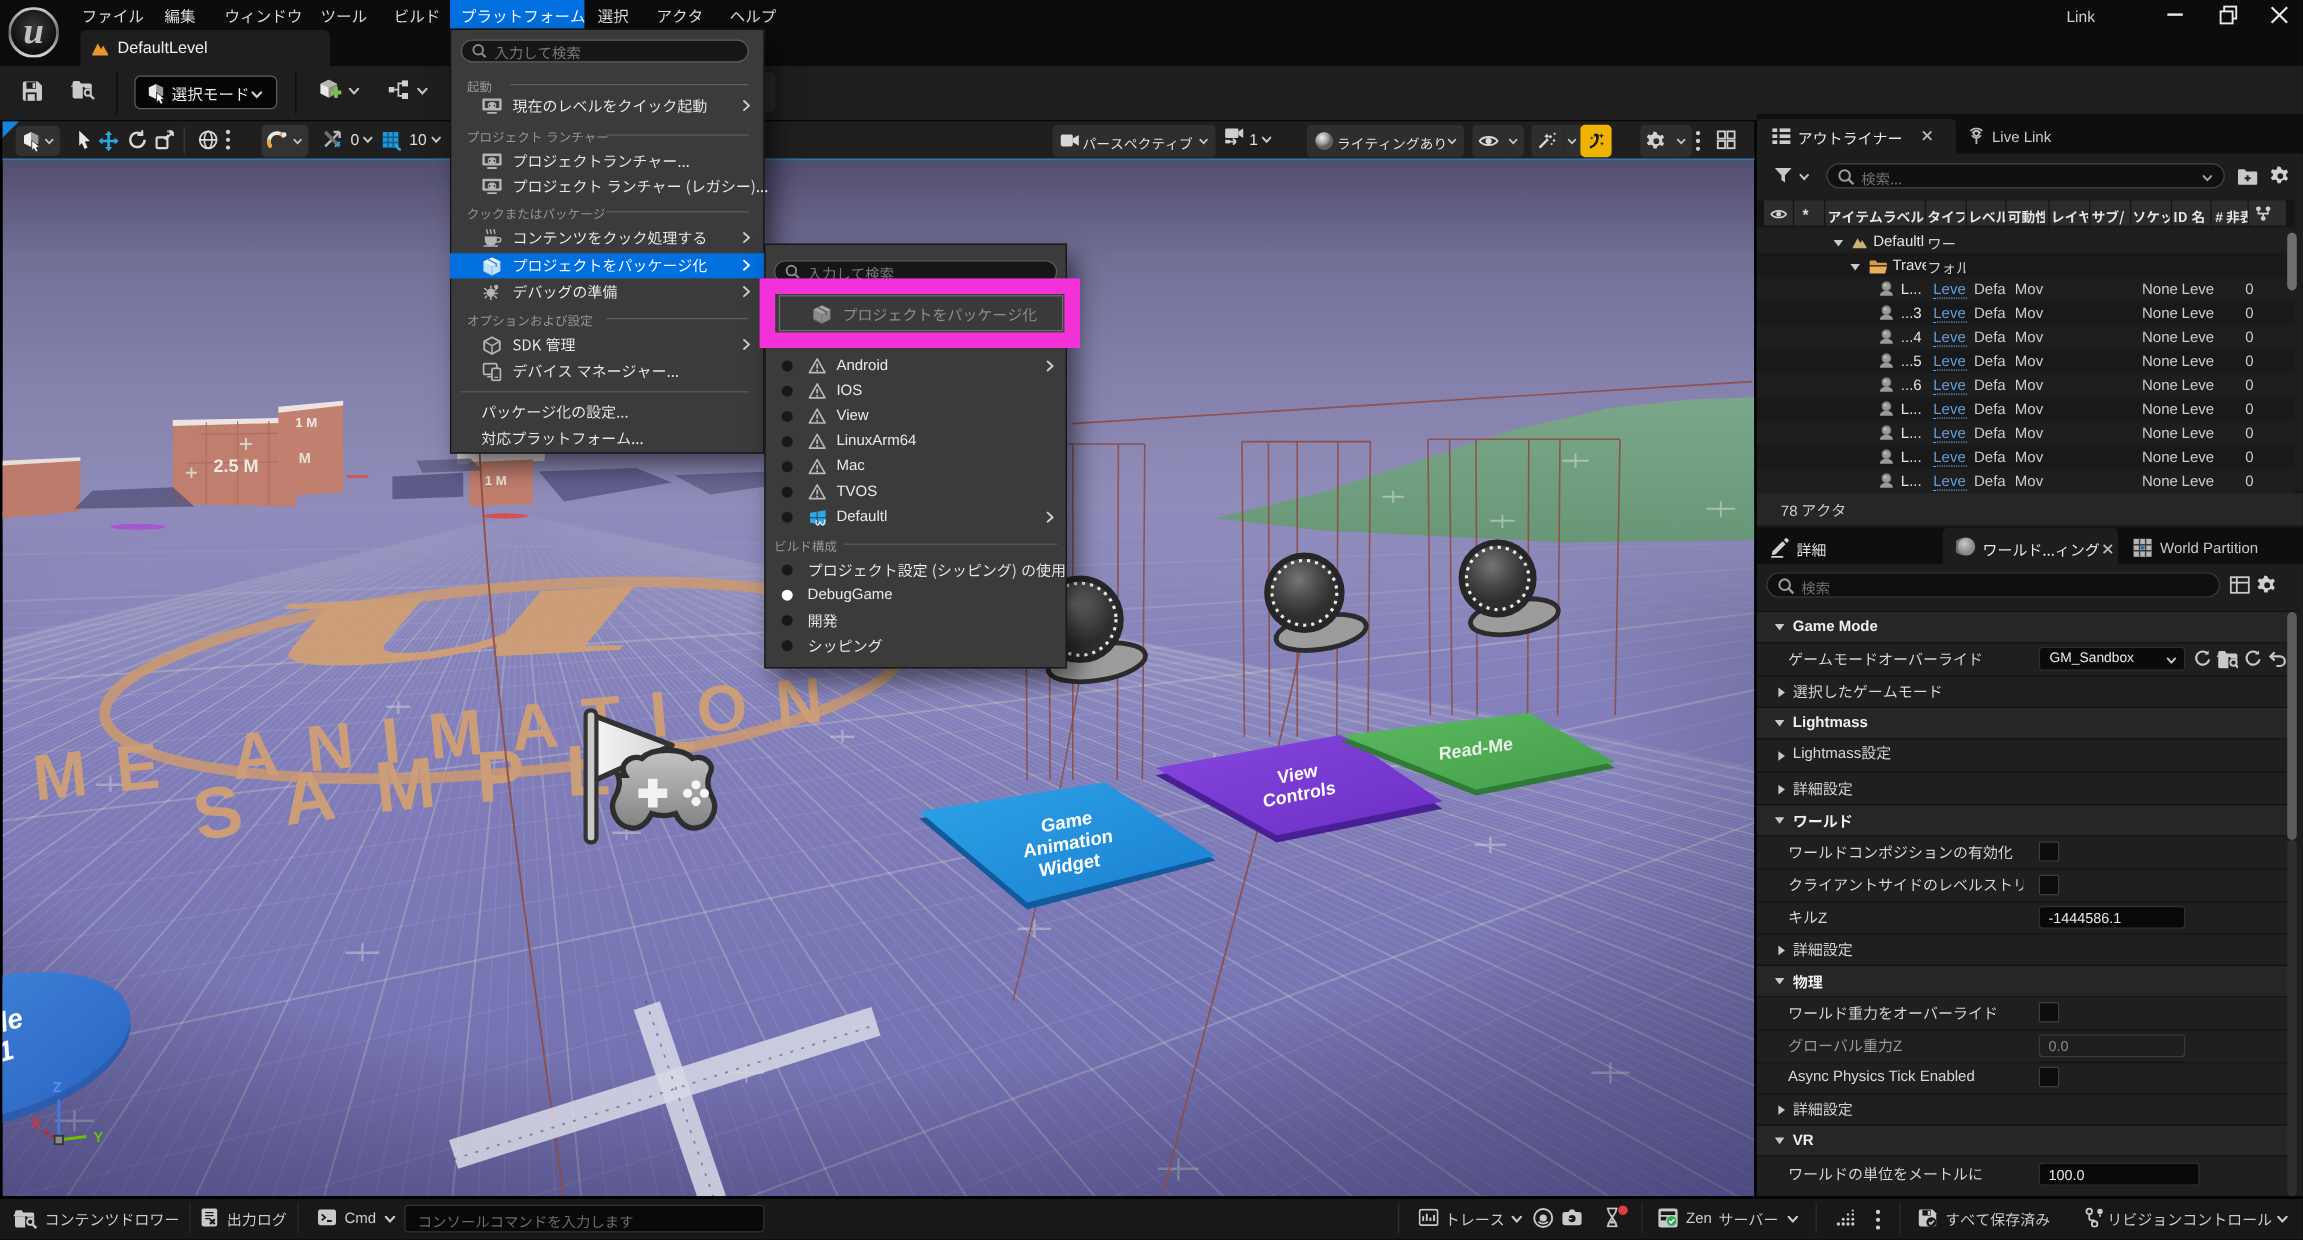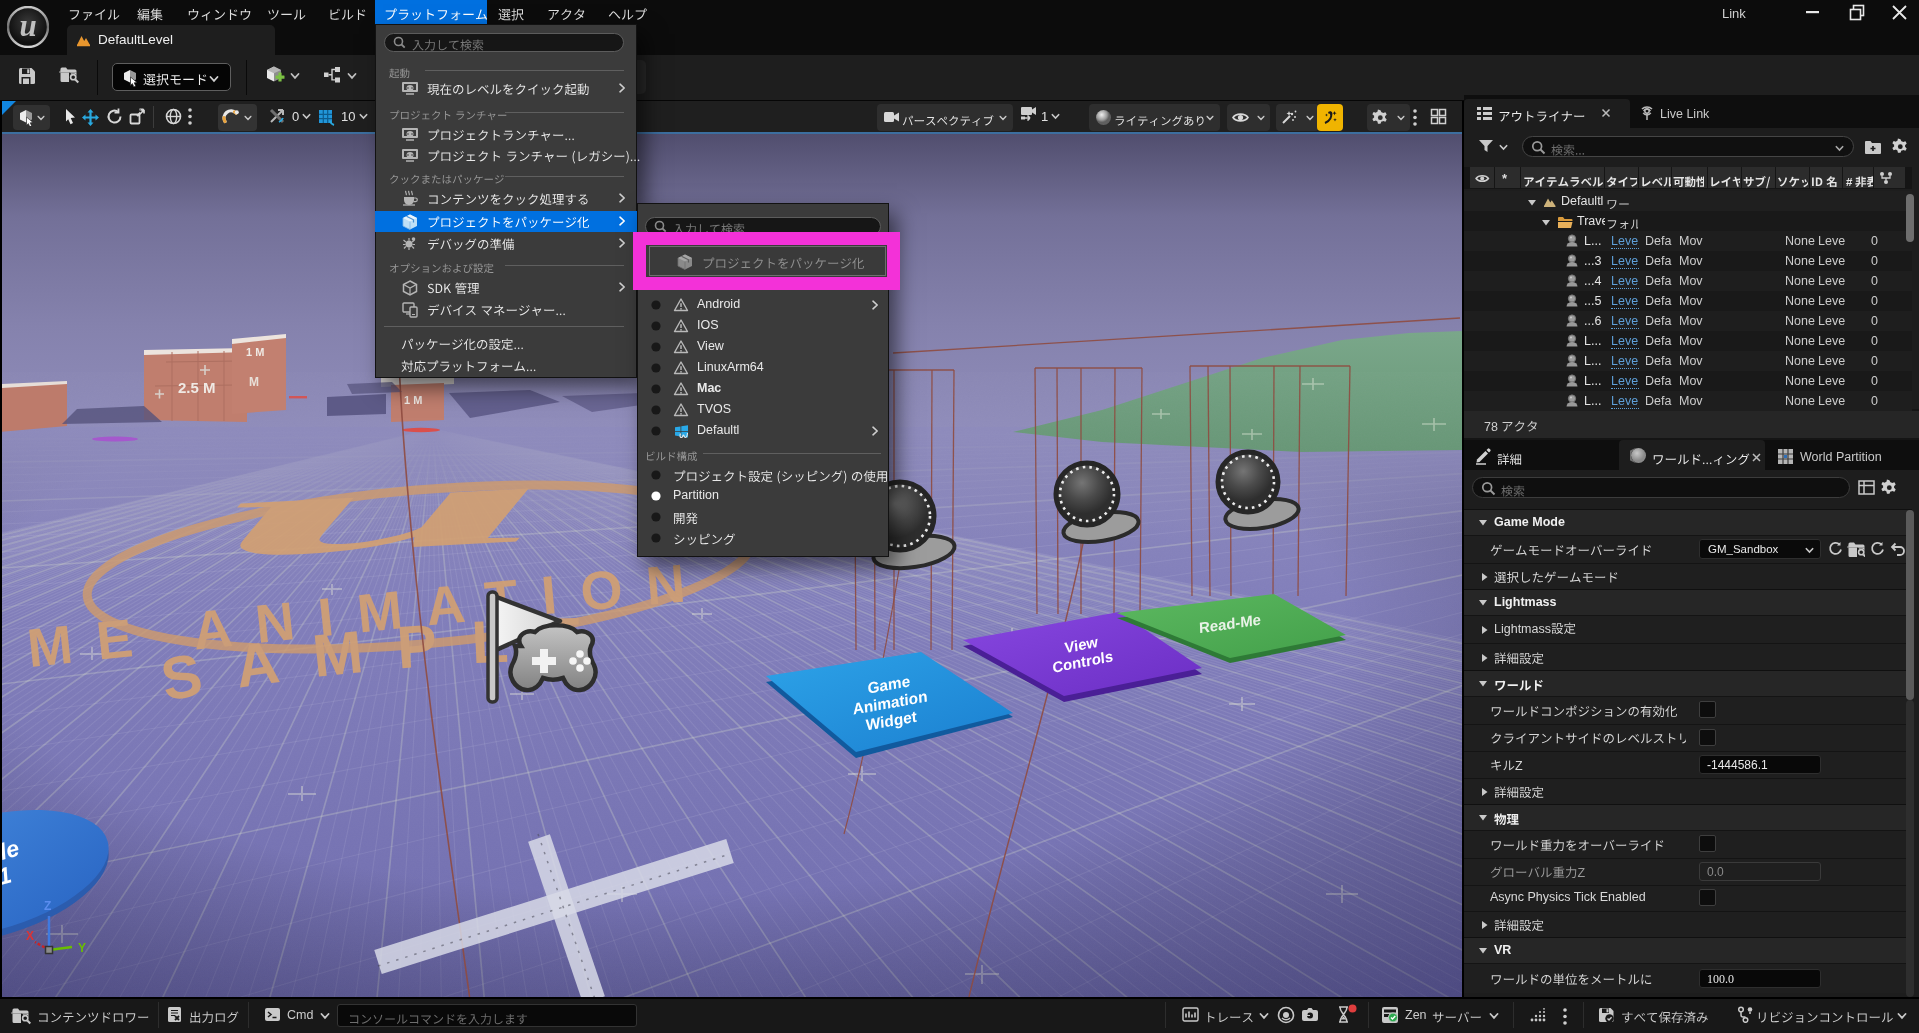--- a/index.html
+++ b/index.html
@@ -1846,21 +1846,21 @@
         <use href="#g105" x="5000"></use>
         <use href="#g106" x="6000"></use>
         <use href="#g103" x="7000"></use>
         <use href="#g107" x="8000"></use>
         <use href="#g11" x="9000"></use>
         <use href="#g16" x="10000"></use>
         <use href="#g3" x="11000"></use>
         <use href="#g108" x="12000"></use>
       </g>
     </svg></div>
-<div class="ab" style="left:1699px;top:969px;width:122px;height:19px;background:#080808;border:1px solid #2e2e2e;border-radius:3px;font-family:Liberation Serif, serif;">
+<div class="ab" style="left:1699px;top:969px;width:134px;height:19px;background:#080808;border:1px solid #2e2e2e;border-radius:3px;">
     <div class="ab" style="left:7px;top:2px;width:108px;height:15px;color:#e8e8e8;font-size:12px;">100.0</div>
   </div>
 <div class="ab" style="left:1906px;top:510px;width:8px;height:190px;background:#5b5b5b;border-radius:4px;"></div>
 <div class="ab" style="left:1906px;top:700px;width:8px;height:297px;background:#2e2e2e;border-radius:4px;"></div>
 <div class="ab" style="left:0px;top:997px;width:1919px;height:36px;background:#181818;border-top:2px solid #000;"></div>
 <div class="ab" style="left:11px;top:1006px;width:20px;height:19px;">
     <svg width="20" height="19" viewBox="0 0 20 19" style="display:block;">
       <path d="M1.5 5 v10.5 a1.5 1.5 0 0 0 1.5 1.5 h7 v-9.5 h-10 z" fill="#c9c9c9"></path>
       <path d="M1.5 5 v-1 a1.5 1.5 0 0 1 1.5-1.5 h4 l1.5 2 h7.5 a1.5 1.5 0 0 1 1.5 1.5 v1.5 h-16z" fill="#c9c9c9"></path>
       <path d="M11 7.5 h6.5 v6" fill="#c9c9c9"></path>
@@ -2515,21 +2515,21 @@
       <circle cx="5" cy="5" r="4.6" fill="#181818"></circle>
     </svg>
   </div>
 <div class="ab" style="left:673px;top:381px;width:17px;height:16px;">
     <svg width="16" height="16" viewBox="0 0 16 16" style="display:block;">
       <path d="M8 2 L14.5 13.5 H1.5 Z" fill="none" stroke="#b9b9b9" stroke-width="1.4" stroke-linejoin="round"></path>
       <path d="M8 6.2 V10" stroke="#b9b9b9" stroke-width="1.5"></path>
       <circle cx="8" cy="11.8" r="0.9" fill="#b9b9b9"></circle>
     </svg>
   </div>
-<div class="ab" style="left:697px;top:381px;width:140px;height:16px;color:#e9e9e9;font-size:12.5px;font-weight:bold;">Mac</div>
+<div class="ab" style="left:697px;top:381px;width:140px;height:16px;color:#e9e9e9;font-size:12.5px;">Mac</div>
 <div class="ab" style="left:651px;top:405px;width:10px;height:10px;">
     <svg width="10" height="10" viewBox="0 0 10 10" style="display:block;">
       <circle cx="5" cy="5" r="4.6" fill="#181818"></circle>
     </svg>
   </div>
 <div class="ab" style="left:673px;top:402px;width:17px;height:16px;">
     <svg width="16" height="16" viewBox="0 0 16 16" style="display:block;">
       <path d="M8 2 L14.5 13.5 H1.5 Z" fill="none" stroke="#b9b9b9" stroke-width="1.4" stroke-linejoin="round"></path>
       <path d="M8 6.2 V10" stroke="#b9b9b9" stroke-width="1.5"></path>
       <circle cx="8" cy="11.8" r="0.9" fill="#b9b9b9"></circle>
@@ -2591,21 +2591,21 @@
         <use href="#g89" x="14236"></use>
         <use href="#g152" x="15236"></use>
         <use href="#g153" x="16236"></use>
       </g>
     </svg></div>
 <div class="ab" style="left:651px;top:491px;width:10px;height:10px;">
     <svg width="10" height="10" viewBox="0 0 10 10" style="display:block;">
       <circle cx="5" cy="5" r="4.6" fill="#ffffff"></circle>
     </svg>
   </div>
-<div class="ab" style="left:673px;top:488px;width:180px;height:16px;color:#e9e9e9;font-size:12.5px;">Partition</div>
+<div class="ab" style="left:673px;top:488px;width:180px;height:16px;color:#e9e9e9;font-size:12.5px;">DebugGame</div>
 <div class="ab" style="left:651px;top:512px;width:10px;height:10px;">
     <svg width="10" height="10" viewBox="0 0 10 10" style="display:block;">
       <circle cx="5" cy="5" r="4.6" fill="#181818"></circle>
     </svg>
   </div>
 <div class="ab" style="left:673px;top:509px;"><svg width="25.0" height="13.2" viewBox="0 0 25.0 13.2" style="display:inline-block;vertical-align:-2.2px;overflow:visible;">
       <g transform="translate(0,11.0) scale(0.012500,-0.012500)" fill="#e9e9e9">
         <use href="#g154" x="0"></use>
         <use href="#g155" x="1000"></use>
       </g>

